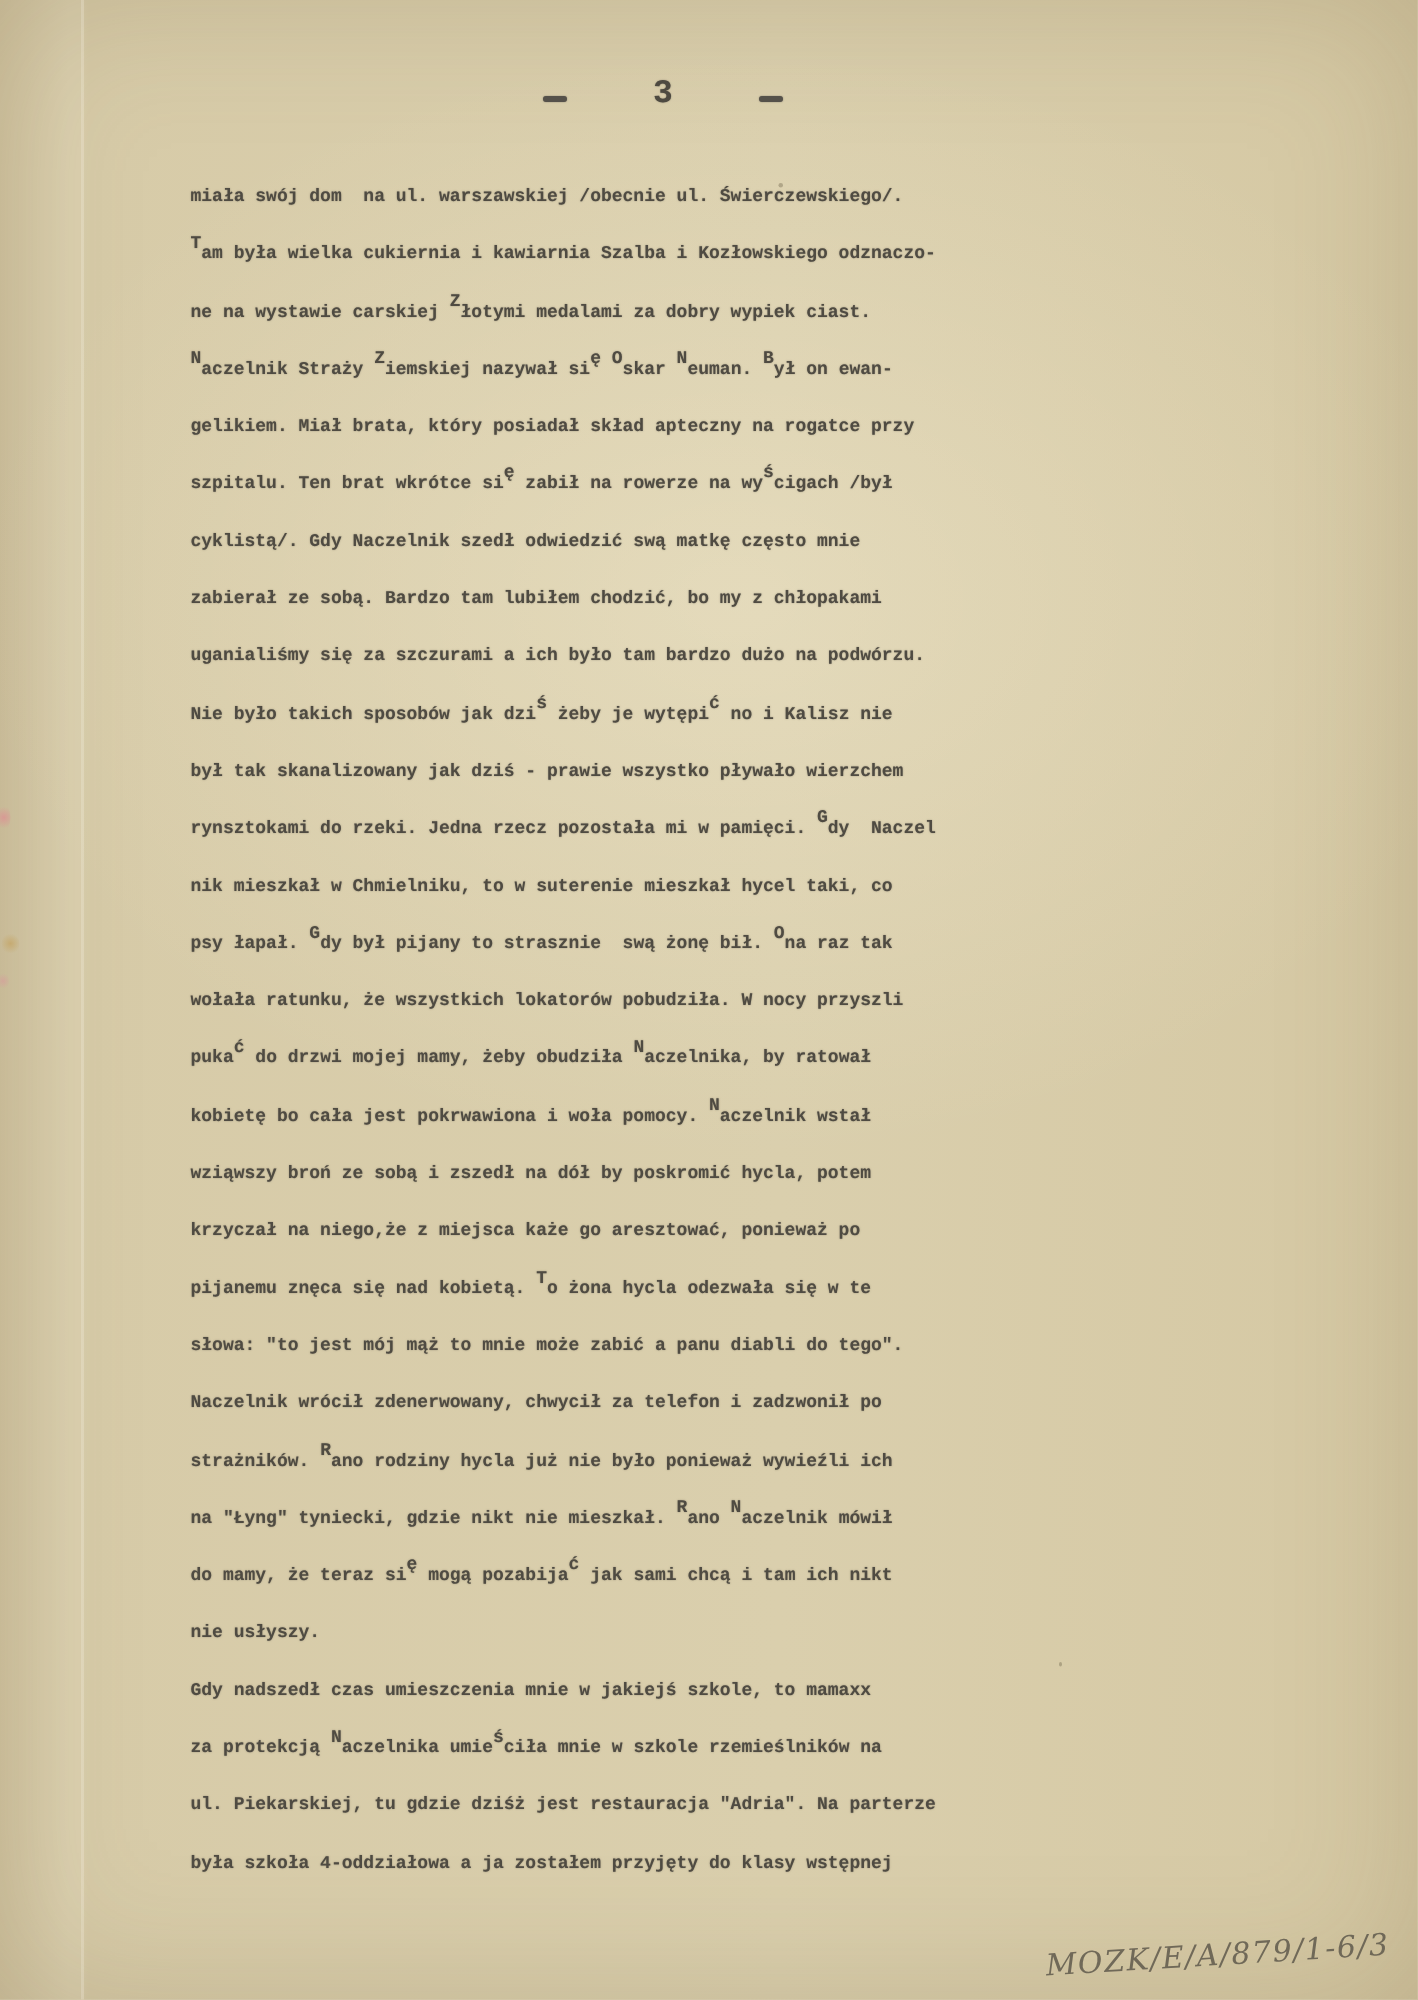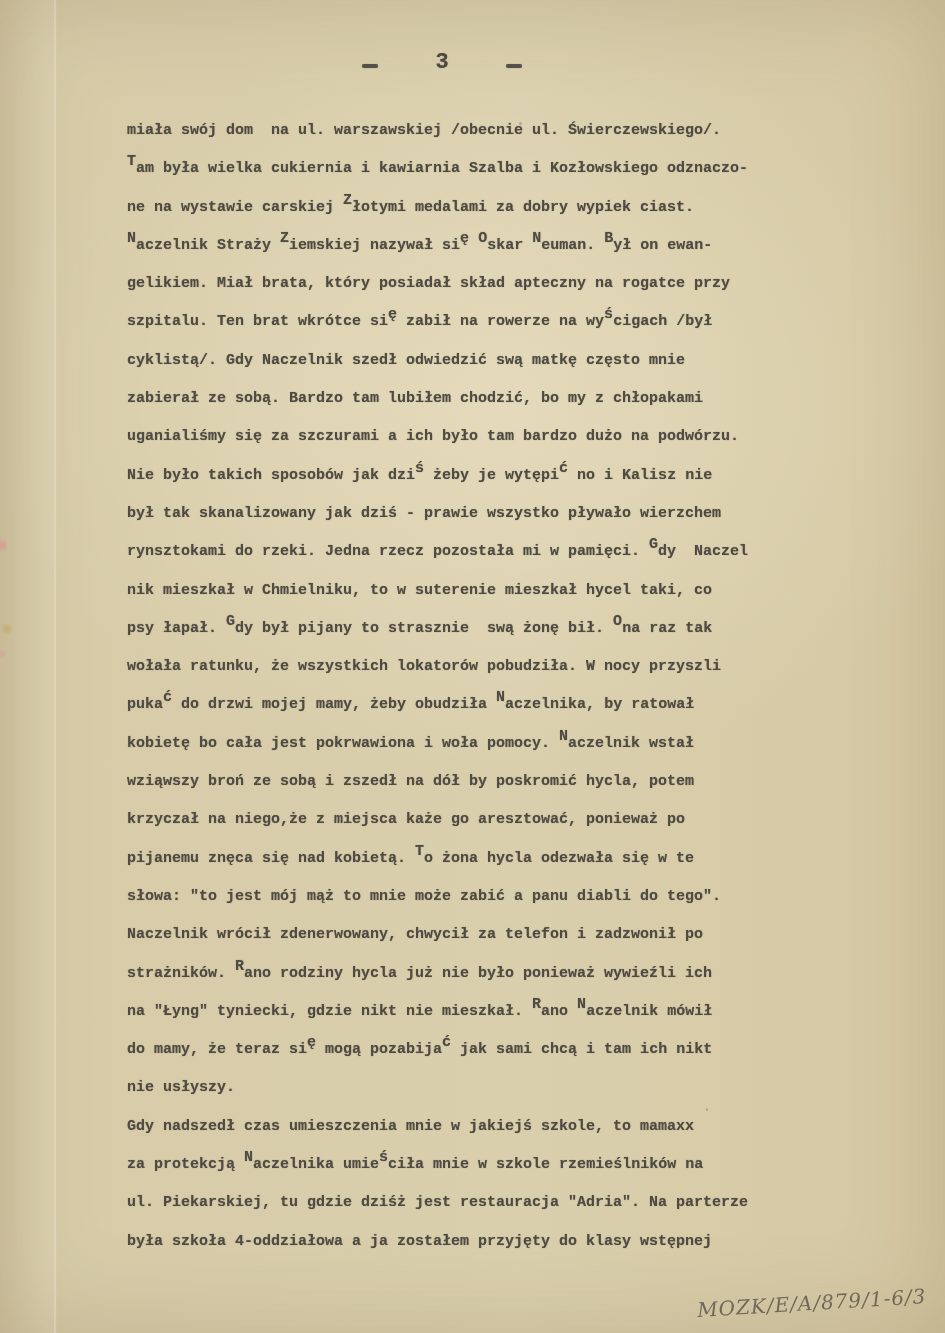--- a/index.html
+++ b/index.html
@@ -28,21 +28,21 @@
   .dash {
     width: 16px; height: 4px; background: #55514a; border-radius: 2px;
     margin-bottom: 6px; box-shadow: 0 0 1px rgba(80,76,68,0.7);
   }
   .num {
     font-size: 22px; font-weight: bold; line-height: 1;
     text-shadow: 0 0 1px rgba(80,76,68,0.6);
   }
   .text {
     position: absolute; left: 127px; top: 112px; width: 815px;
-    font-size: 15px; font-weight: bold; line-height: 38.3px;
+    font-size: 12px; font-weight: bold; line-height: 38.3px;
     color: #4f4b42; white-space: pre;
     text-shadow: 0 0 1.1px rgba(82,77,66,0.55);
   }
   .tline { height: 38.3px; }
   .raised { display: inline-block; transform: translateY(-7px); }
   .ref {
     position: absolute; left: 697px; top: 1291px;
     font-family: "DejaVu Serif", serif; font-style: italic;
     font-size: 20px; letter-spacing: 1px; color: #635d4f;
     transform: rotate(-3.5deg); opacity: 0.88; white-space: nowrap;

